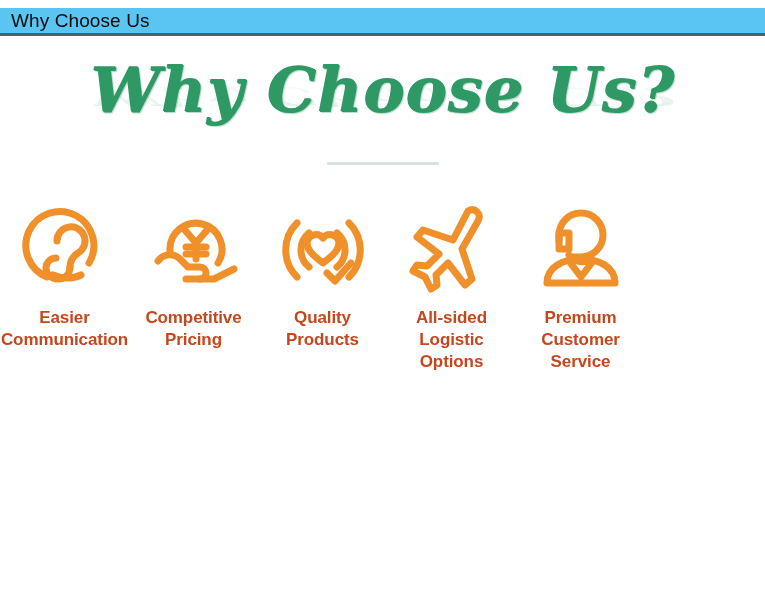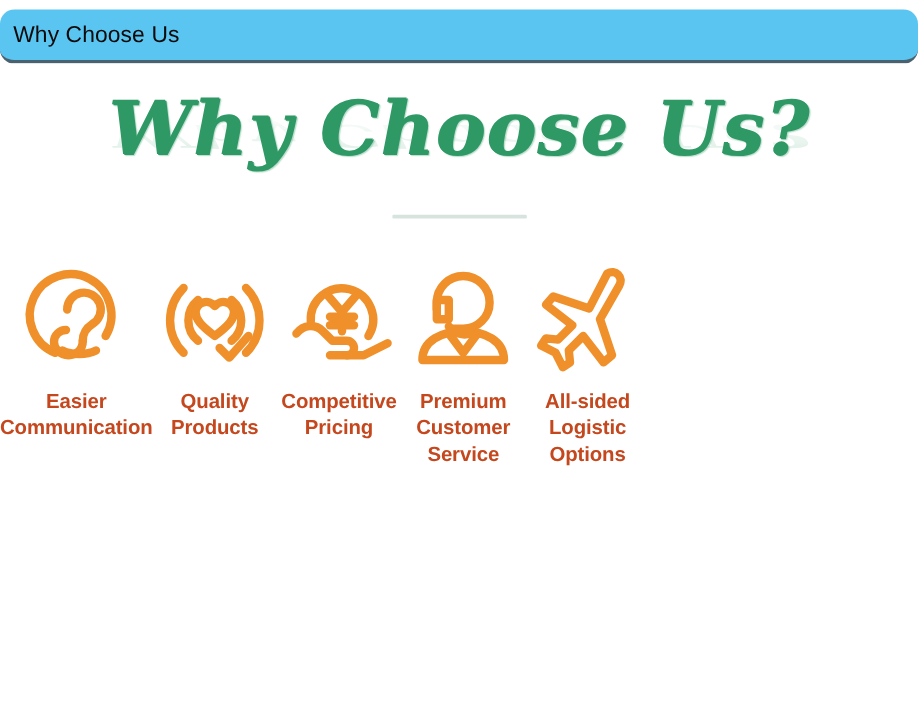--- a/index.html
+++ b/index.html
@@ -19,28 +19,27 @@
     height: 599px;
     background: #ffffff;
   }
 
   
   .topgap {
     height: 8px;
     background: #ffffff;
   }
   .header-bar {
-    height: 45px;
+    height: 28px;
     background: #5bc5f2;
     border-bottom: 3px solid #4a6170;
     display: flex;
     align-items: center;
     padding: 0 0 0 11px;
     box-sizing: border-box;
-    border-radius: 12px;
   }
   .header-title {
     font-size: 19px;
     color: #0a0a0a;
     font-family: "Liberation Sans", sans-serif;
     letter-spacing: 0.1px;
     line-height: 1;
   }
 
   
@@ -93,21 +92,21 @@
     height: 3px;
     background: #d7e4dd;
     margin: 12px auto 0 auto;
     border-radius: 1px;
   }
 
   
   .grid {
     margin-top: 30px;
     display: grid;
-    grid-template-columns: repeat(6, 1fr);
+    grid-template-columns: repeat(5, 1fr);
     grid-template-rows: repeat(2, 193px);
     width: 645px;
     box-sizing: border-box;
   }
   .cell {
     display: flex;
     flex-direction: column;
     align-items: center;
     justify-content: flex-start;
   }
@@ -167,69 +166,69 @@
           </svg>
         </div>
         <div class="cell-label">Easier
 Communication</div>
       </div>
 
 
       <div class="cell">
         <div class="icon-box">
           <svg width="96" height="96" viewBox="0 0 96 96" fill="none" stroke="#f0902b" stroke-width="7" stroke-linecap="round" stroke-linejoin="round">
-            <path d="M34 36 a22 22 0 0 0 0 34"></path>
-            <path d="M62 36 a22 22 0 0 1 0 34"></path>
-            <path d="M22 26 a38 38 0 0 0 0 54"></path>
-            <path d="M74 26 a38 38 0 0 1 0 54"></path>
-            <path d="M48 66 c-12 -9 -16 -14 -16 -20 a9 9 0 0 1 16 -5 a9 9 0 0 1 16 5 c0 6 -4 11 -16 20 z"></path>
-            <polyline points="52,76 60,84 76,66"></polyline>
-          </svg>
-        </div>
-        <div class="cell-label">Quality
-Products</div>
-      </div>
-
-      <div class="cell">
-        <div class="icon-box">
-          <svg width="96" height="96" viewBox="0 0 96 96" fill="none" stroke="#f0902b" stroke-width="7" stroke-linecap="round" stroke-linejoin="round">
             <path d="M24 54 A26 26 0 1 1 72 66"></path>
             <polyline points="38,32 50,46 62,32"></polyline>
             <line x1="50" y1="46" x2="50" y2="62"></line>
             <line x1="40" y1="50" x2="60" y2="50"></line>
             <line x1="40" y1="57" x2="60" y2="57"></line>
             <path d="M12 64 c6 -8 16 -8 22 -2 l8 8 h12 a6 6 0 0 1 0 12 H40"></path>
             <path d="M54 82 h14 l20 -10"></path>
           </svg>
         </div>
         <div class="cell-label">Competitive
 Pricing</div>
       </div>
 
+      <div class="cell">
+        <div class="icon-box">
+          <svg width="96" height="96" viewBox="0 0 96 96" fill="none" stroke="#f0902b" stroke-width="7" stroke-linecap="round" stroke-linejoin="round">
+            <path d="M34 36 a22 22 0 0 0 0 34"></path>
+            <path d="M62 36 a22 22 0 0 1 0 34"></path>
+            <path d="M22 26 a38 38 0 0 0 0 54"></path>
+            <path d="M74 26 a38 38 0 0 1 0 54"></path>
+            <path d="M48 66 c-12 -9 -16 -14 -16 -20 a9 9 0 0 1 16 -5 a9 9 0 0 1 16 5 c0 6 -4 11 -16 20 z"></path>
+            <polyline points="52,76 60,84 76,66"></polyline>
+          </svg>
+        </div>
+        <div class="cell-label">Quality
+Products</div>
+      </div>
+
+
+      <div class="cell">
+        <div class="icon-box">
+          <svg width="96" height="96" viewBox="0 0 96 96" fill="none" stroke="#f0902b" stroke-width="7" stroke-linecap="round" stroke-linejoin="round">
+            <path d="M64 14 c7 -4 14 3 10 10 L58 52 l10 30 l-7 6 l-17 -22 l-12 12 l1 10 l-6 4 l-6 -12 l-12 -6 l4 -6 l10 1 l12 -12 l-22 -17 l6 -7 l30 10 z"></path>
+          </svg>
+        </div>
+        <div class="cell-label">All-sided
+Logistic Options</div>
+      </div>
 
       <div class="cell">
         <div class="icon-box">
           <svg width="96" height="96" viewBox="0 0 96 96" fill="none" stroke="#f0902b" stroke-width="7" stroke-linecap="round" stroke-linejoin="round">
             <path d="M26 44 v-6 a22 22 0 0 1 44 0 a22 22 0 0 1 -22 22 h-8"></path>
             <path d="M26 36 h10 v16 h-10 z"></path>
             <path d="M36 58 c4 6 12 8 18 6"></path>
             <path d="M14 86 c0 -16 16 -24 34 -24 s34 8 34 24 z"></path>
             <polyline points="36,64 48,80 60,64"></polyline>
           </svg>
         </div>
         <div class="cell-label">Premium
 Customer Service</div>
       </div>
 
-      <div class="cell">
-        <div class="icon-box">
-          <svg width="96" height="96" viewBox="0 0 96 96" fill="none" stroke="#f0902b" stroke-width="7" stroke-linecap="round" stroke-linejoin="round">
-            <path d="M64 14 c7 -4 14 3 10 10 L58 52 l10 30 l-7 6 l-17 -22 l-12 12 l1 10 l-6 4 l-6 -12 l-12 -6 l4 -6 l10 1 l12 -12 l-22 -17 l6 -7 l30 10 z"></path>
-          </svg>
-        </div>
-        <div class="cell-label">All-sided
-Logistic Options</div>
-      </div>
-
 
     </div>
   </div>
 </div>
 
 </body></html>

